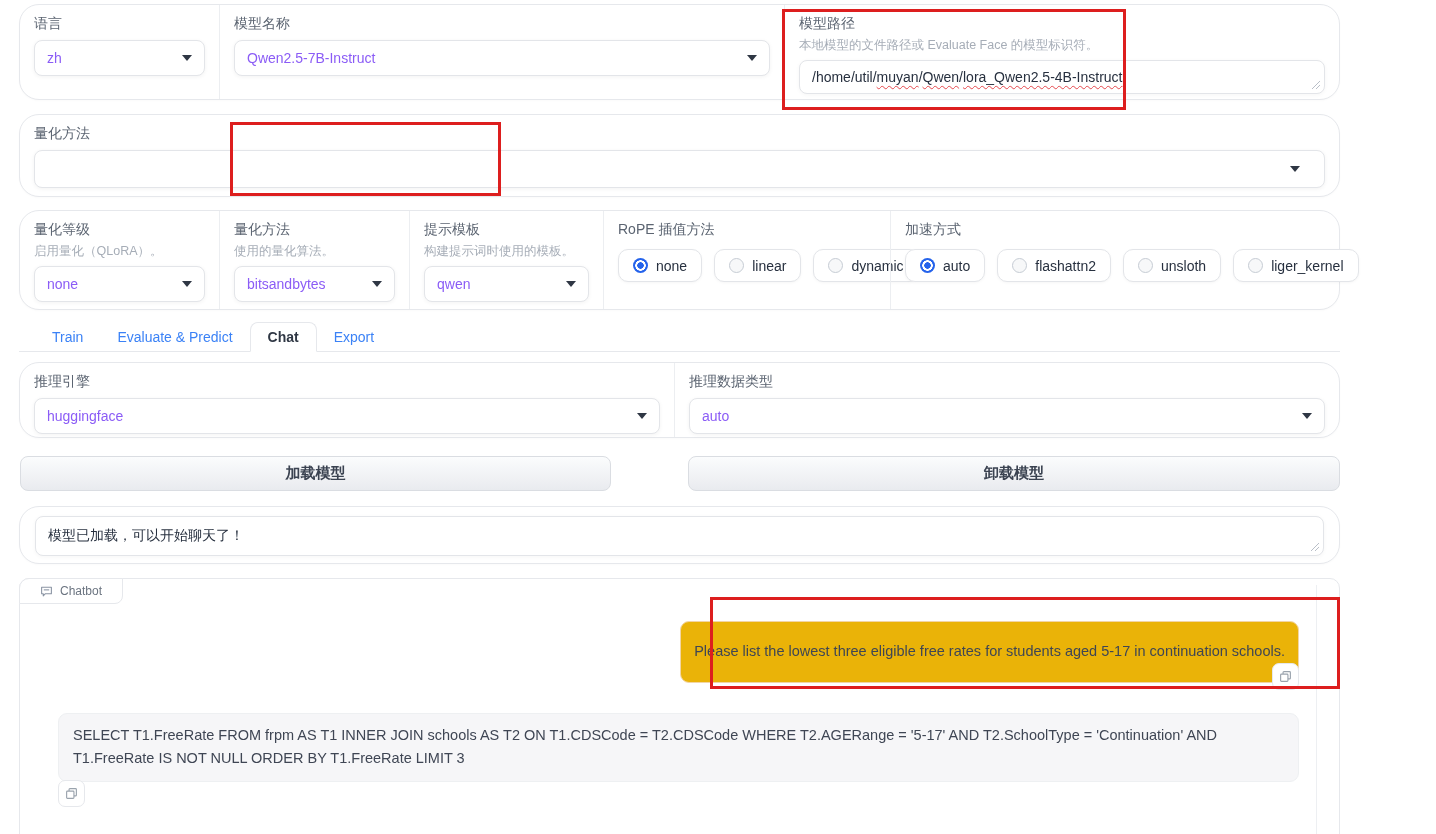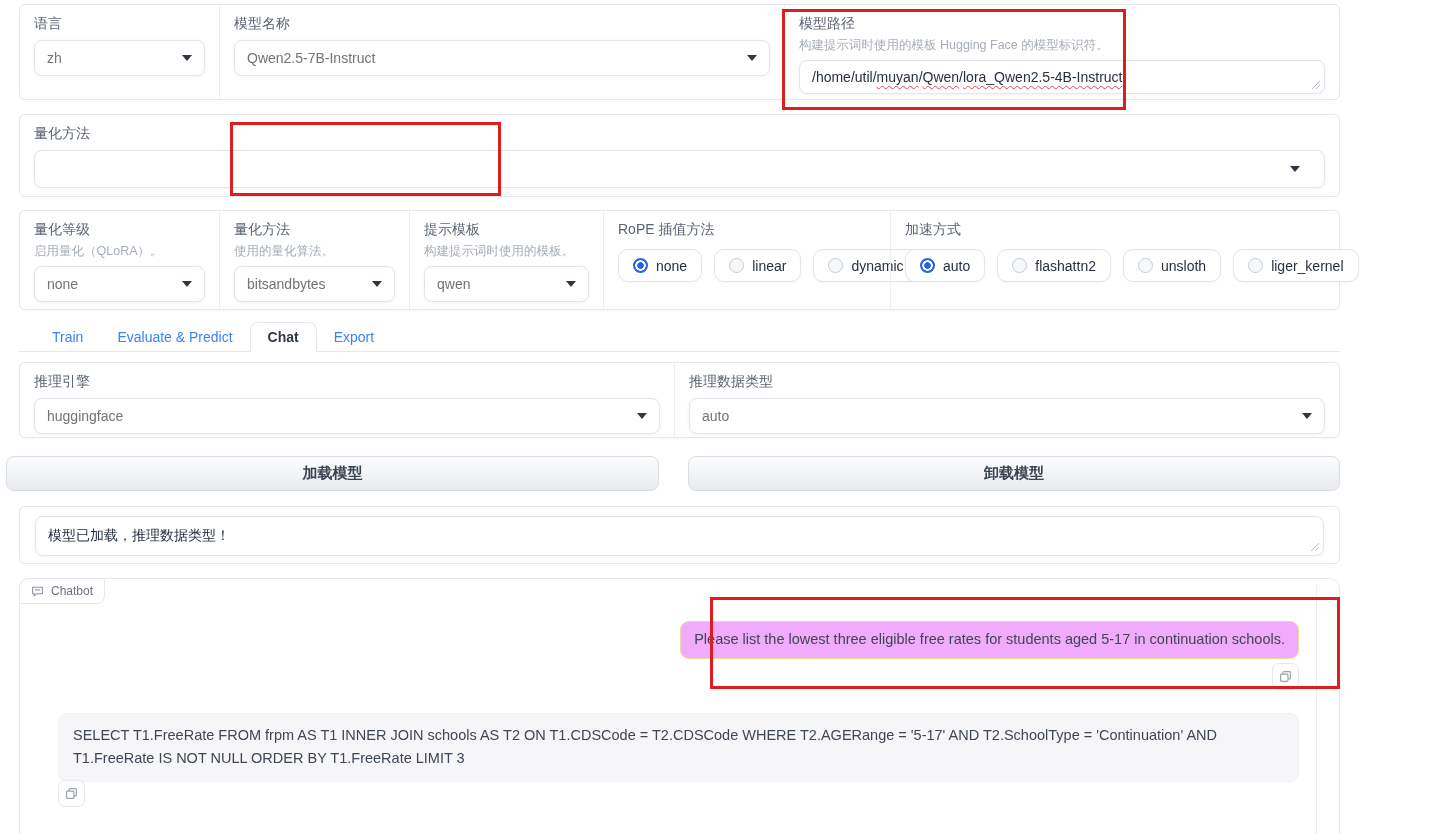--- a/index.html
+++ b/index.html
@@ -1,30 +1,30 @@
 <!DOCTYPE html>
 <html><head>
 <meta charset="utf-8">
 <style>
   * { margin:0; padding:0; box-sizing:border-box; }
   html,body { background:#ffffff; }
   body { font-family:"Liberation Sans","DejaVu Sans",sans-serif; color:#3b4351; }
   #app { position:relative; width:1436px; height:834px; overflow:hidden; background:#fff; }
 
-  .card { position:absolute; background:#fff; border:1px solid #e6e8ec; border-radius:6px;
+  .card { position:absolute; background:#fff; border:1px solid #e6e8ec; border-radius:20px;
           box-shadow:0 1px 2px rgba(0,0,0,.02); display:flex; }
   .col { padding:9px 14px 10px 14px; flex:0 0 auto; position:relative; }
   .col + .col { border-left:1px solid #eceef1; }
 
   .glabel { font-size:14px; color:#5b6471; margin-bottom:8px; line-height:1.3; }
   .ghint  { font-size:12.5px; color:#a6adb7; margin:-3px 0 7px 0; line-height:1.3; }
 
   .dropdown { height:36px; border:1px solid #e3e5e9; border-radius:8px; background:#fff;
               box-shadow:0 1px 4px rgba(0,0,0,.05); display:flex; align-items:center;
-              justify-content:space-between; padding:0 12px; font-size:14px; color:#737373;
+              justify-content:space-between; padding:0 12px; font-size:14px; color:#8b5cf6;
               cursor:pointer; }
   .chev { width:0; height:0; border-left:5px solid transparent; border-right:5px solid transparent;
           border-top:6px solid #2f3744; flex:0 0 auto; margin-left:8px; }
 
   .textbox { border:1px solid #e3e5e9; border-radius:8px; background:#fff; font-size:14px;
              color:#27303f; padding:8px 12px; position:relative;
              box-shadow:0 1px 4px rgba(0,0,0,.04); }
   .resize-handle { position:absolute; right:3px; bottom:3px; width:10px; height:10px; }
   .wavy { text-decoration:underline; text-decoration-style:wavy; text-decoration-color:#e5484d;
           text-decoration-thickness:1px; text-underline-offset:3px; }
@@ -44,27 +44,27 @@
                 border-radius:8px 8px 0 0; color:#2f3744; font-weight:700; margin-bottom:-1px; }
 
   .btn-secondary { position:absolute; height:35px; border:1px solid #dadde2; border-radius:8px;
             background:linear-gradient(180deg,#fbfcfd 0%,#e9ebef 100%); font-weight:700;
             font-size:15px; color:#3b4351; display:flex; align-items:center; justify-content:center;
             cursor:pointer; font-family:inherit; }
 
   .chatbot { position:absolute; left:19px; top:578px; width:1321px; height:300px;
              border:1px solid #e6e8ec; border-radius:10px; background:#fff; }
   .chatbot-label { position:absolute; left:-1px; top:-1px; height:26px; display:flex; gap:7px;
-             align-items:center; padding:0 11px; background:#fff; border:1px solid #e6e8ec;
+             align-items:center; padding:0 20px; background:#fff; border:1px solid #e6e8ec;
              border-radius:10px 0 8px 0; font-size:12px; color:#6b7480; }
   .chat-scroll-line { position:absolute; top:6px; bottom:6px; right:22px; width:1px; background:#edeff2; }
 
   .bubble-user { position:absolute; right:40px; top:42px; max-width:1000px;
-             background:#f0abfc; border:1px solid #f2d5a5; border-radius:9px;
-             padding:8px 13px; font-size:14.5px; color:#3f4654; line-height:1.35; }
+             background:#eab308; border:1px solid #f2d5a5; border-radius:9px;
+             padding:20px 13px; font-size:14.5px; color:#3f4654; line-height:1.35; }
   .bubble-bot  { position:absolute; left:38px; right:40px; top:134px;
              background:#f6f6f8; border:1px solid #eef0f2; border-radius:9px;
              padding:10px 14px; font-size:14.5px; color:#3f4654; line-height:1.62; }
   .copy-btn { position:absolute; width:27px; height:27px; border:1px solid #e6e8ec; border-radius:7px;
              background:#fff; display:flex; align-items:center; justify-content:center; cursor:pointer; }
   .copy-btn.user-copy { right:40px; top:84px; }
   .copy-btn.bot-copy  { left:38px;  top:201px; }
 
   .redbox { position:absolute; border:3px solid #dd1e1e; z-index:20; pointer-events:none; }
 </style>
@@ -83,21 +83,21 @@
     </div>
     <div class="col" style="width:565px;">
       <div class="glabel">模型名称</div>
       <div class="dropdown">
         <span>Qwen2.5-7B-Instruct</span>
         <span class="chev"></span>
       </div>
     </div>
     <div class="col" style="flex:1;">
       <div class="glabel">模型路径</div>
-      <div class="ghint">构建提示词时使用的模板 Hugging Face 的模型标识符。</div>
+      <div class="ghint">本地模型的文件路径或 Evaluate Face 的模型标识符。</div>
       <div class="textbox" style="height:34px;">
         <span><span>/home/util/</span><span class="wavy">muyan</span><span>/</span><span class="wavy">Qwen</span><span>/</span><span class="wavy">lora_Qwen2.5-4B-Instruct</span></span>
         <svg class="resize-handle" viewBox="0 0 10 10">
             <path d="M9 1 L1 9 M9 5 L5 9" stroke="#b9bfc8" stroke-width="1" fill="none"></path>
           </svg>
       </div>
     </div>
   </div>
 
   <div class="card" style="left:19px; top:114px; width:1321px; height:83px;">
@@ -192,27 +192,27 @@
     </div>
     <div class="col" style="flex:1;">
       <div class="glabel">推理数据类型</div>
       <div class="dropdown">
         <span>auto</span>
         <span class="chev"></span>
       </div>
     </div>
   </div>
 
-  <button class="btn-secondary" style="left:6px; top:456px; width:653px;font-family:Liberation Serif, serif;">加载模型</button>
+  <button class="btn-secondary" style="left:20px; top:456px; width:591px;font-family:Liberation Serif, serif;">加载模型</button>
   <button class="btn-secondary" style="left:688px; top:456px; width:652px;">卸载模型</button>
 
   <div class="card" style="left:19px; top:506px; width:1321px; height:58px;">
     <div class="col" style="flex:1; padding:9px 15px;">
       <div class="textbox" style="height:40px; padding-top:10px;">
-        <span>模型已加载，推理数据类型！</span>
+        <span>模型已加载，可以开始聊天了！</span>
         <svg class="resize-handle" viewBox="0 0 10 10">
             <path d="M9 1 L1 9 M9 5 L5 9" stroke="#b9bfc8" stroke-width="1" fill="none"></path>
           </svg>
       </div>
     </div>
   </div>
 
   <div class="chatbot">
     <div class="chatbot-label">
       <svg width="13" height="13" viewBox="0 0 24 24">

